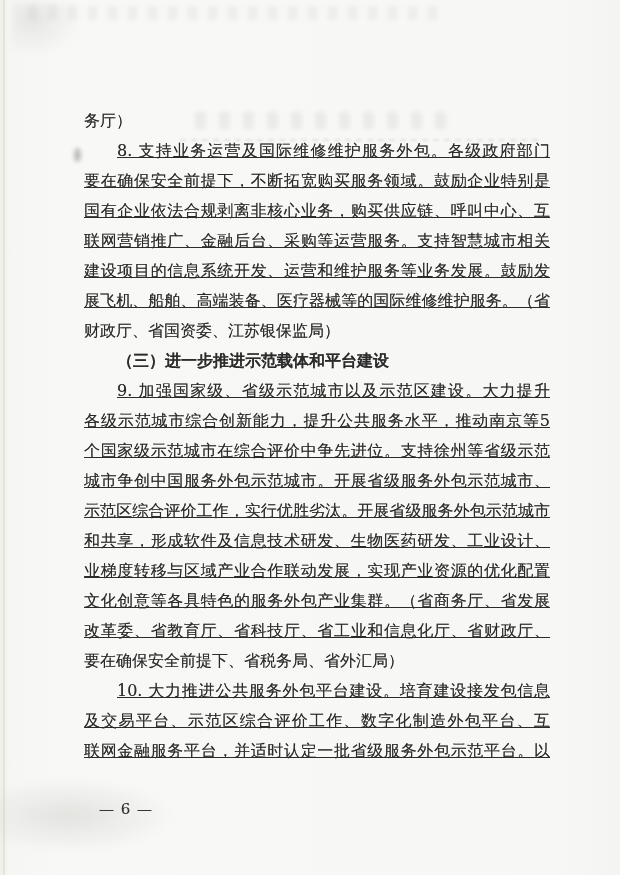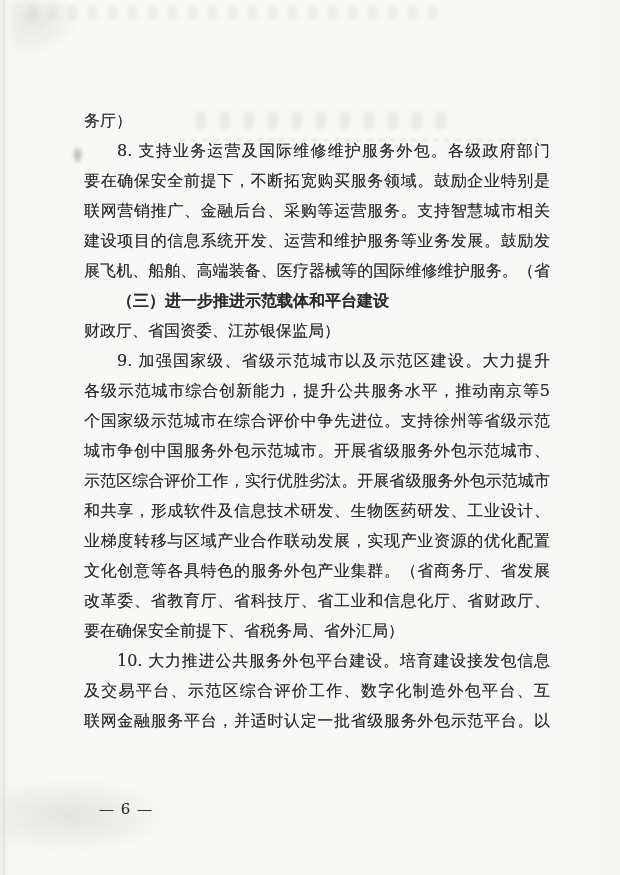--- a/index.html
+++ b/index.html
@@ -97,20 +97,21 @@
     width: 466px;
     height: 30px;
     white-space: nowrap;
     overflow: visible;
   }
   .line.justify {
     white-space: normal;
     text-align: justify;
     text-align-last: justify;
     overflow: hidden;
+    text-decoration: underline;
   }
   .line.indent {
     padding-left: 33px;
   }
   .line.heading {
     font-weight: bold;
   }
   .page-number {
     position: absolute;
     left: 99px;
@@ -132,25 +133,26 @@
   <div class="ghost-top"></div>
   <div class="ghost-row"></div>
   <div class="ghost-hairline"></div>
   <div class="smudge-left"></div>
   <div class="smudge-bottom"></div>
 
   <div class="text-block">
     <div class="line short">务厅）</div>
     <div class="line indent justify">8. 支持业务运营及国际维修维护服务外包。各级政府部门</div>
     <div class="line justify">要在确保安全前提下，不断拓宽购买服务领域。鼓励企业特别是</div>
+    <div class="line justify">国有企业依法合规剥离非核心业务，购买供应链、呼叫中心、互</div>
     <div class="line justify">联网营销推广、金融后台、采购等运营服务。支持智慧城市相关</div>
     <div class="line justify">建设项目的信息系统开发、运营和维护服务等业务发展。鼓励发</div>
     <div class="line justify">展飞机、船舶、高端装备、医疗器械等的国际维修维护服务。（省</div>
+    <div class="line short">财政厅、省国资委、江苏银保监局）</div>
     <div class="line indent heading">（三）进一步推进示范载体和平台建设</div>
-    <div class="line short">财政厅、省国资委、江苏银保监局）</div>
     <div class="line indent justify">9. 加强国家级、省级示范城市以及示范区建设。大力提升</div>
     <div class="line justify">各级示范城市综合创新能力，提升公共服务水平，推动南京等5</div>
     <div class="line justify">个国家级示范城市在综合评价中争先进位。支持徐州等省级示范</div>
     <div class="line justify">城市争创中国服务外包示范城市。开展省级服务外包示范城市、</div>
     <div class="line justify">示范区综合评价工作，实行优胜劣汰。开展省级服务外包示范城市</div>
     <div class="line justify">和共享，形成软件及信息技术研发、生物医药研发、工业设计、</div>
     <div class="line justify">业梯度转移与区域产业合作联动发展，实现产业资源的优化配置</div>
     <div class="line justify">文化创意等各具特色的服务外包产业集群。（省商务厅、省发展</div>
     <div class="line justify">改革委、省教育厅、省科技厅、省工业和信息化厅、省财政厅、</div>
     <div class="line short">要在确保安全前提下、省税务局、省外汇局）</div>

